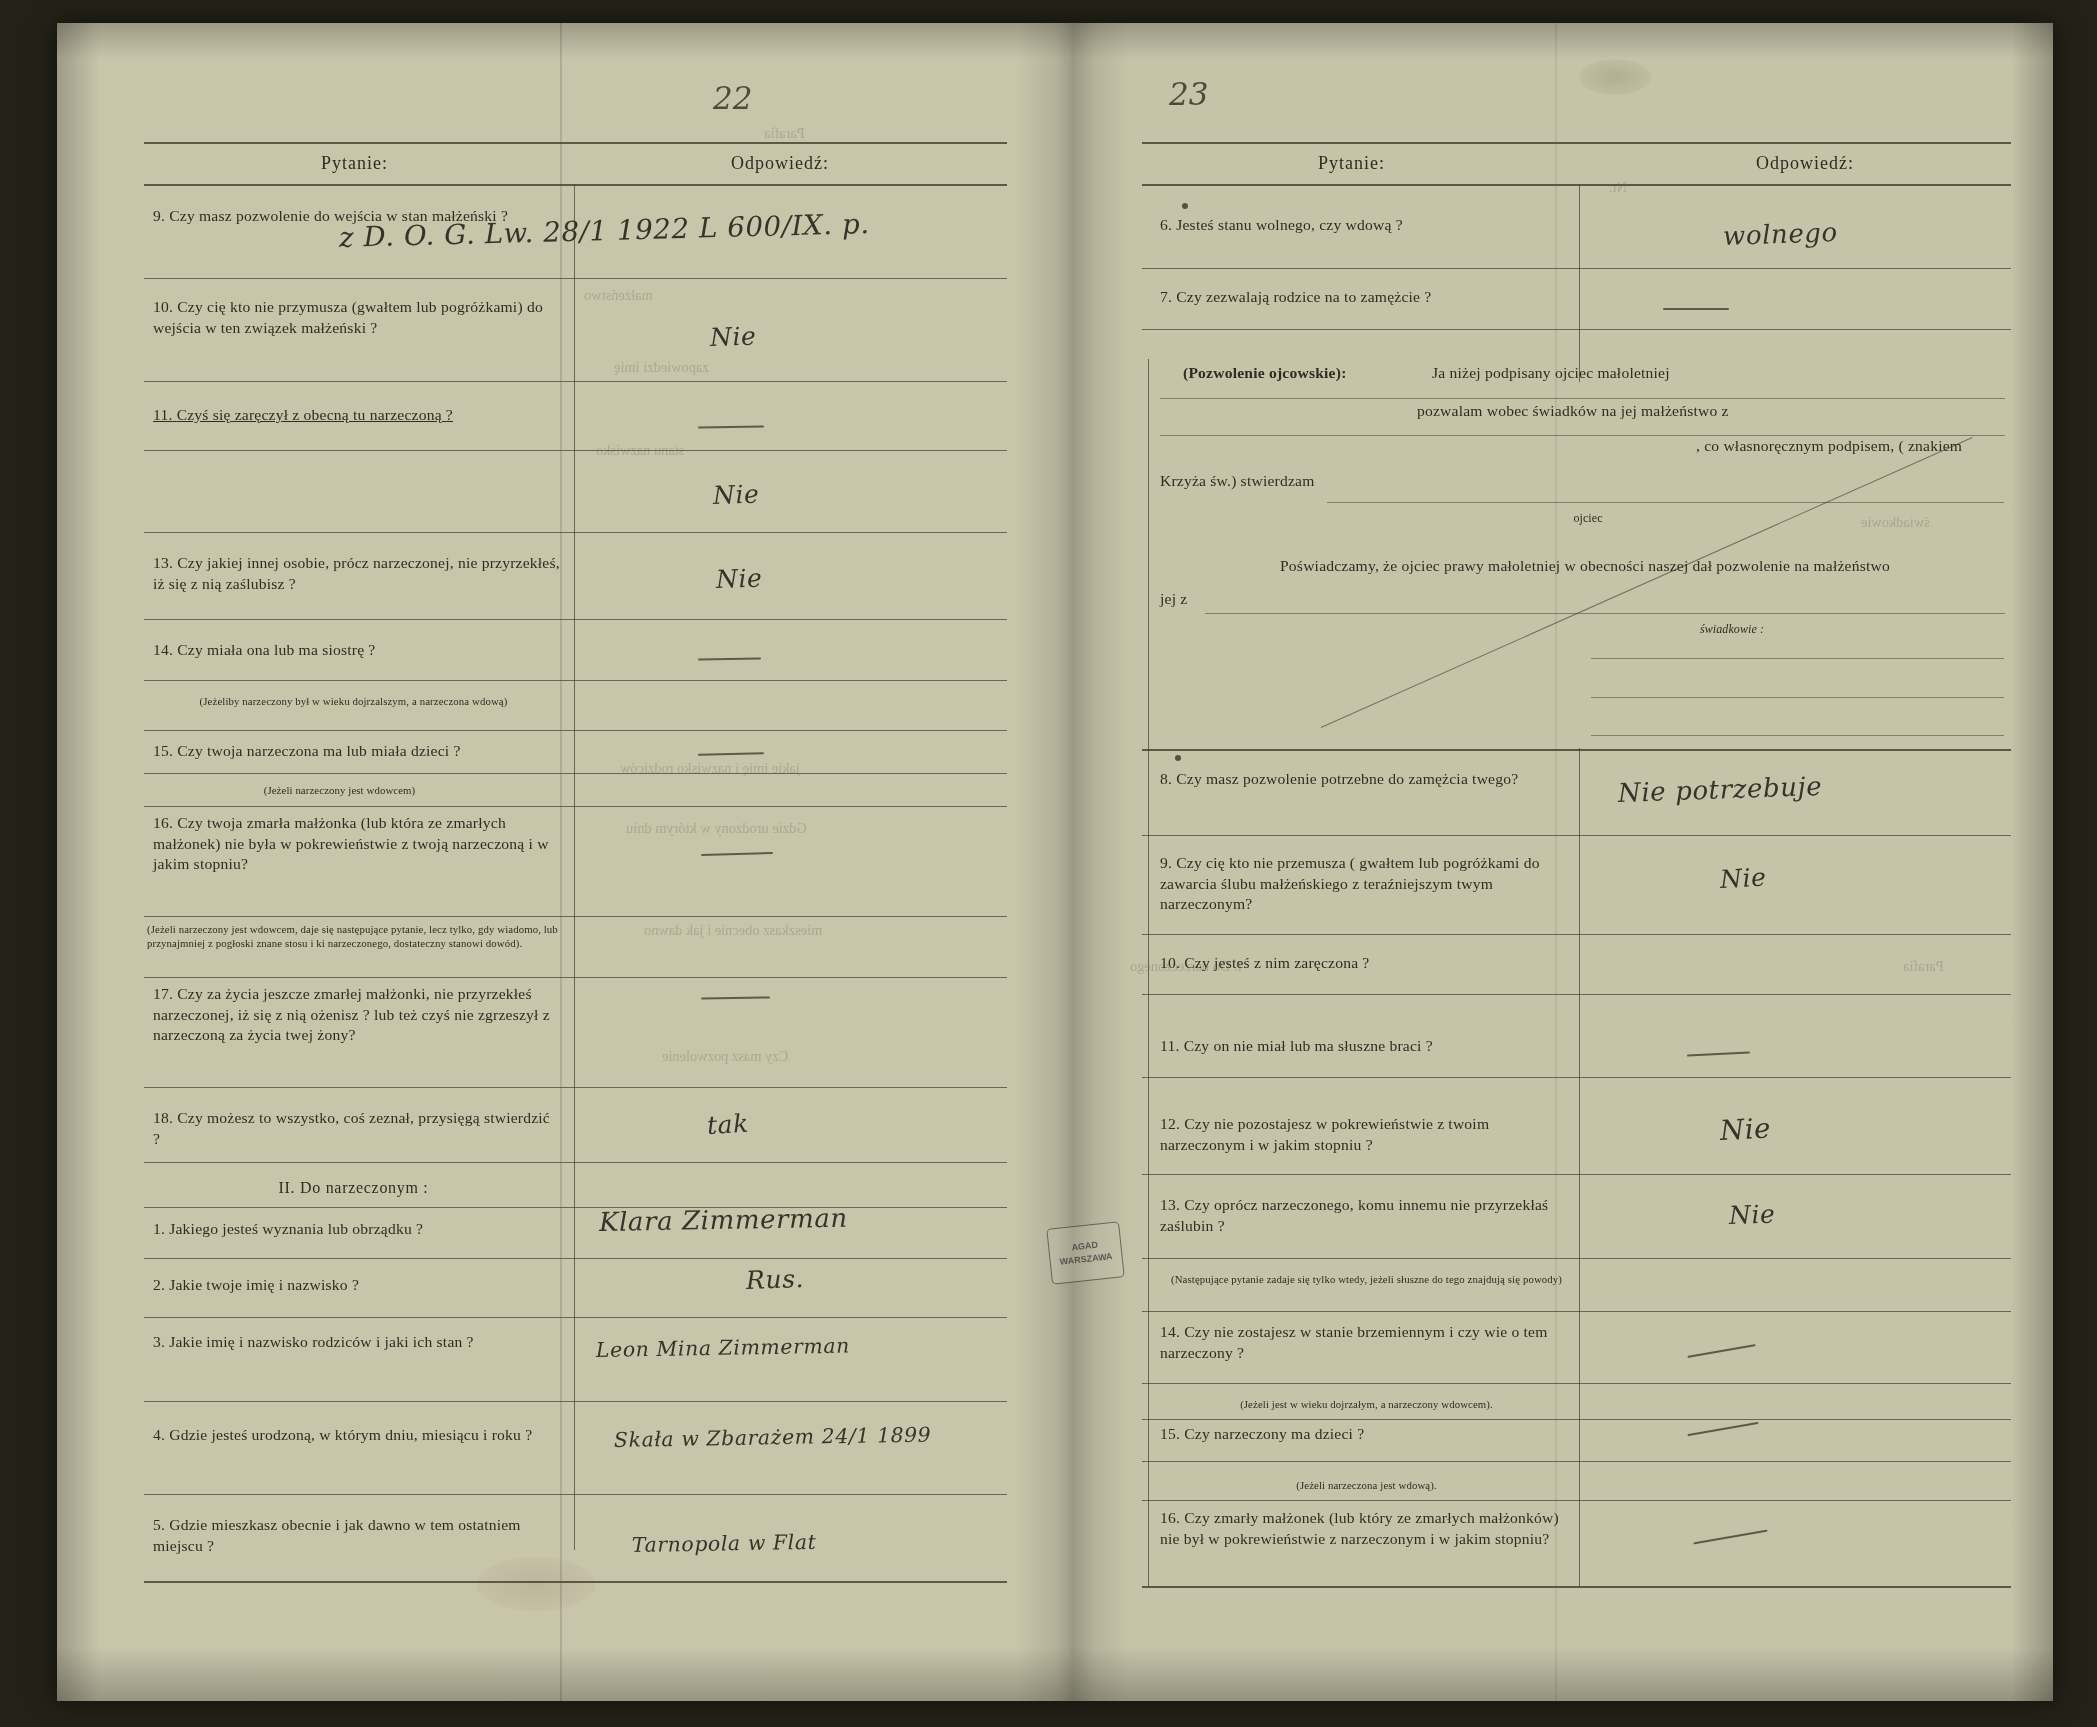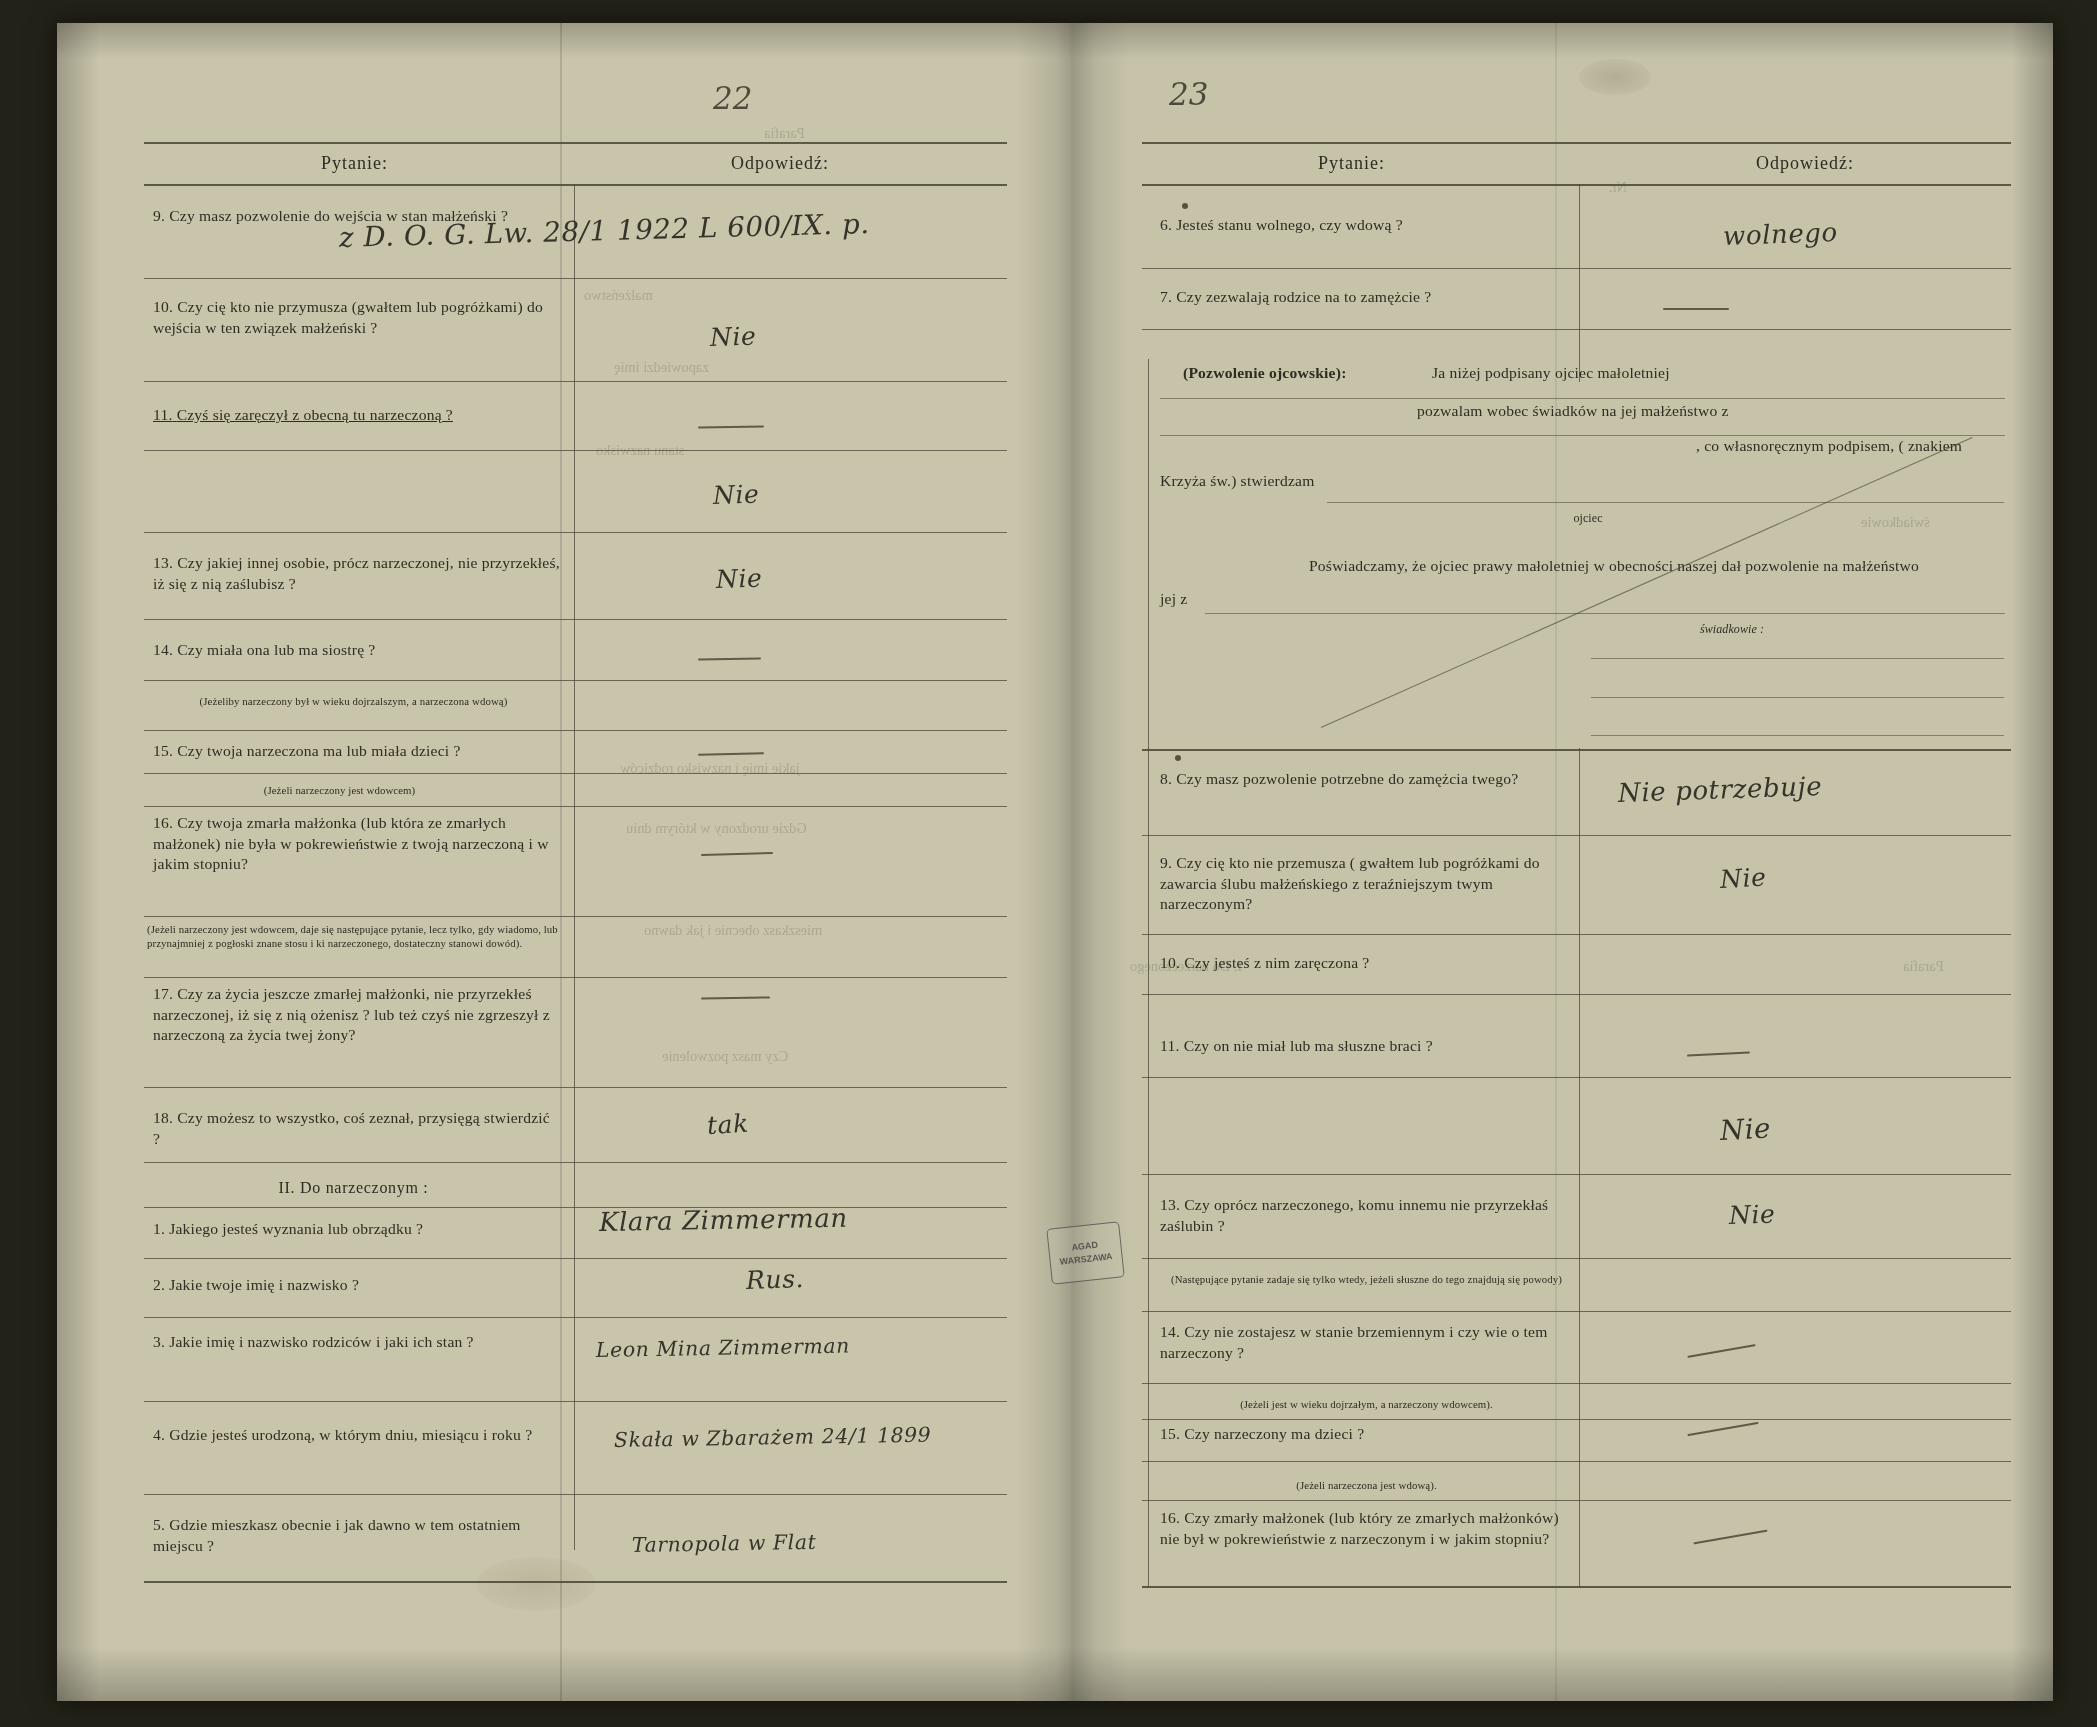--- a/index.html
+++ b/index.html
@@ -383,21 +383,21 @@
     <div class="rule" style="left:1103px; top:375px; width:845px; height:0.6px; opacity:0.55;"></div>
 
     <div class="print q" style="left:1360px; top:378px;">pozwalam wobec świadków na jej małżeństwo z</div>
     <div class="rule" style="left:1103px; top:412px; width:845px; height:0.6px; opacity:0.55;"></div>
 
     <div class="print q" style="left:1639px; top:413px;text-align:right;">, co własnoręcznym podpisem, ( znakiem</div>
     <div class="print q" style="left:1103px; top:448px;">Krzyża św.) stwierdzam</div>
     <div class="rule" style="left:1270px; top:479px; width:677px; height:0.6px; opacity:0.55;"></div>
     <div class="print q small center" style="left:1456px; top:488px; width:150px;">ojciec</div>
 
-    <div class="print q" style="left:1223px; top:533px; width:737px;margin-left:29px;">Poświadczamy, że ojciec prawy małoletniej w obecności naszej dał  pozwolenie na małżeństwo</div>
+    <div class="print q" style="left:1223px; top:533px; width:737px;">Poświadczamy, że ojciec prawy małoletniej w obecności naszej dał  pozwolenie na małżeństwo</div>
     <div class="print q" style="left:1103px; top:566px;">jej z</div>
     <div class="rule" style="left:1148px; top:590px; width:800px; height:0.6px; opacity:0.55;"></div>
     <div class="print q small center" style="left:1600px; top:599px; width:150px; font-style:italic;">świadkowie :</div>
     <div class="rule" style="left:1534px; top:635px; width:413px; height:0.6px; opacity:0.55;"></div>
     <div class="rule" style="left:1534px; top:674px; width:413px; height:0.6px; opacity:0.55;"></div>
     <div class="rule" style="left:1534px; top:712px; width:413px; height:0.6px; opacity:0.55;"></div>
 
     <div class="diagline" style="left:1264px; top:704px; width:713px; transform:rotate(-24deg);"></div>
 
     <div class="rule thick" style="left:1085px; top:726px; width:869px;"></div>
@@ -422,20 +422,24 @@
     </div>
     <div class="rule" style="left:1085px; top:971px; width:869px;"></div>
 
     <div class="print q" style="left:1103px; top:1013px; width:413px;">
       <span>11.</span>
       <span>Czy on nie miał lub ma słuszne braci ?</span>
     </div>
     <div class="rule" style="left:1085px; top:1054px; width:869px;"></div>
     <div class="dash" style="left:1630px; top:1030px; width:63px; transform:rotate(-3deg);"></div>
 
+    <div class="print q" style="left:1103px; top:1091px; width:413px;">
+      <span>12.</span>
+      <span>Czy nie pozostajesz w pokrewieństwie z twoim narzeczonym i w jakim stopniu ?</span>
+    </div>
     <div class="rule" style="left:1085px; top:1151px; width:869px;"></div>
     <div class="hand" style="left:1663px; top:1091px; font-size:27.6px; transform:rotate(-3deg);">Nie</div>
 
     <div class="print q" style="left:1103px; top:1172px; width:413px;">
       <span>13.</span>
       <span>Czy oprócz narzeczonego, komu innemu nie przyrzekłaś zaślubin ?</span>
     </div>
     <div class="rule" style="left:1085px; top:1235px; width:869px;"></div>
     <div class="hand" style="left:1672px; top:1178px; transform:rotate(-2deg);">Nie</div>
 

